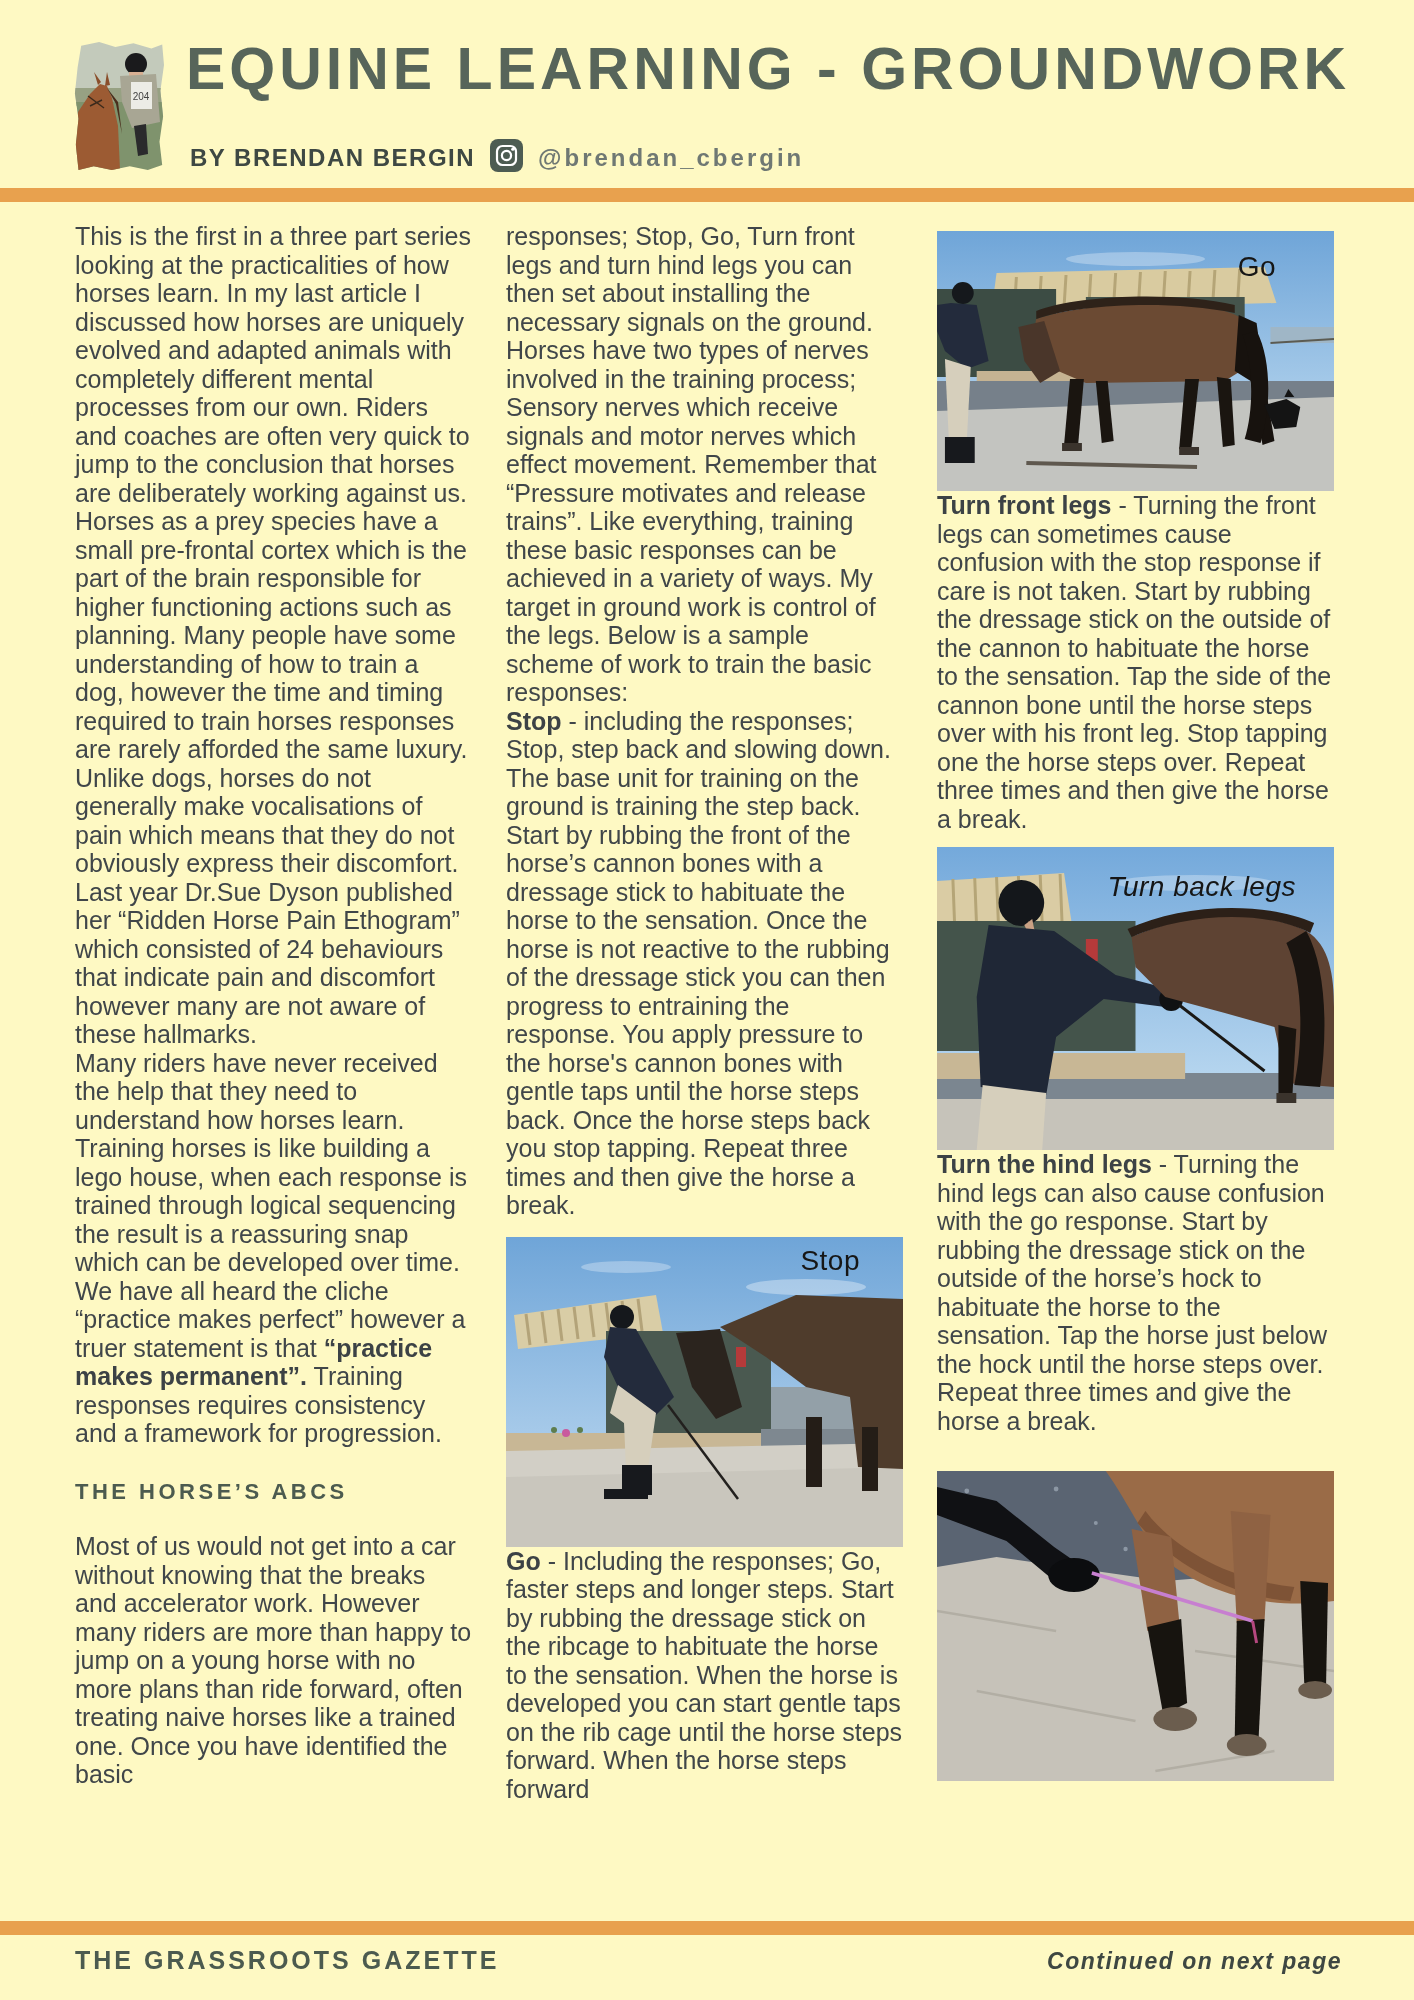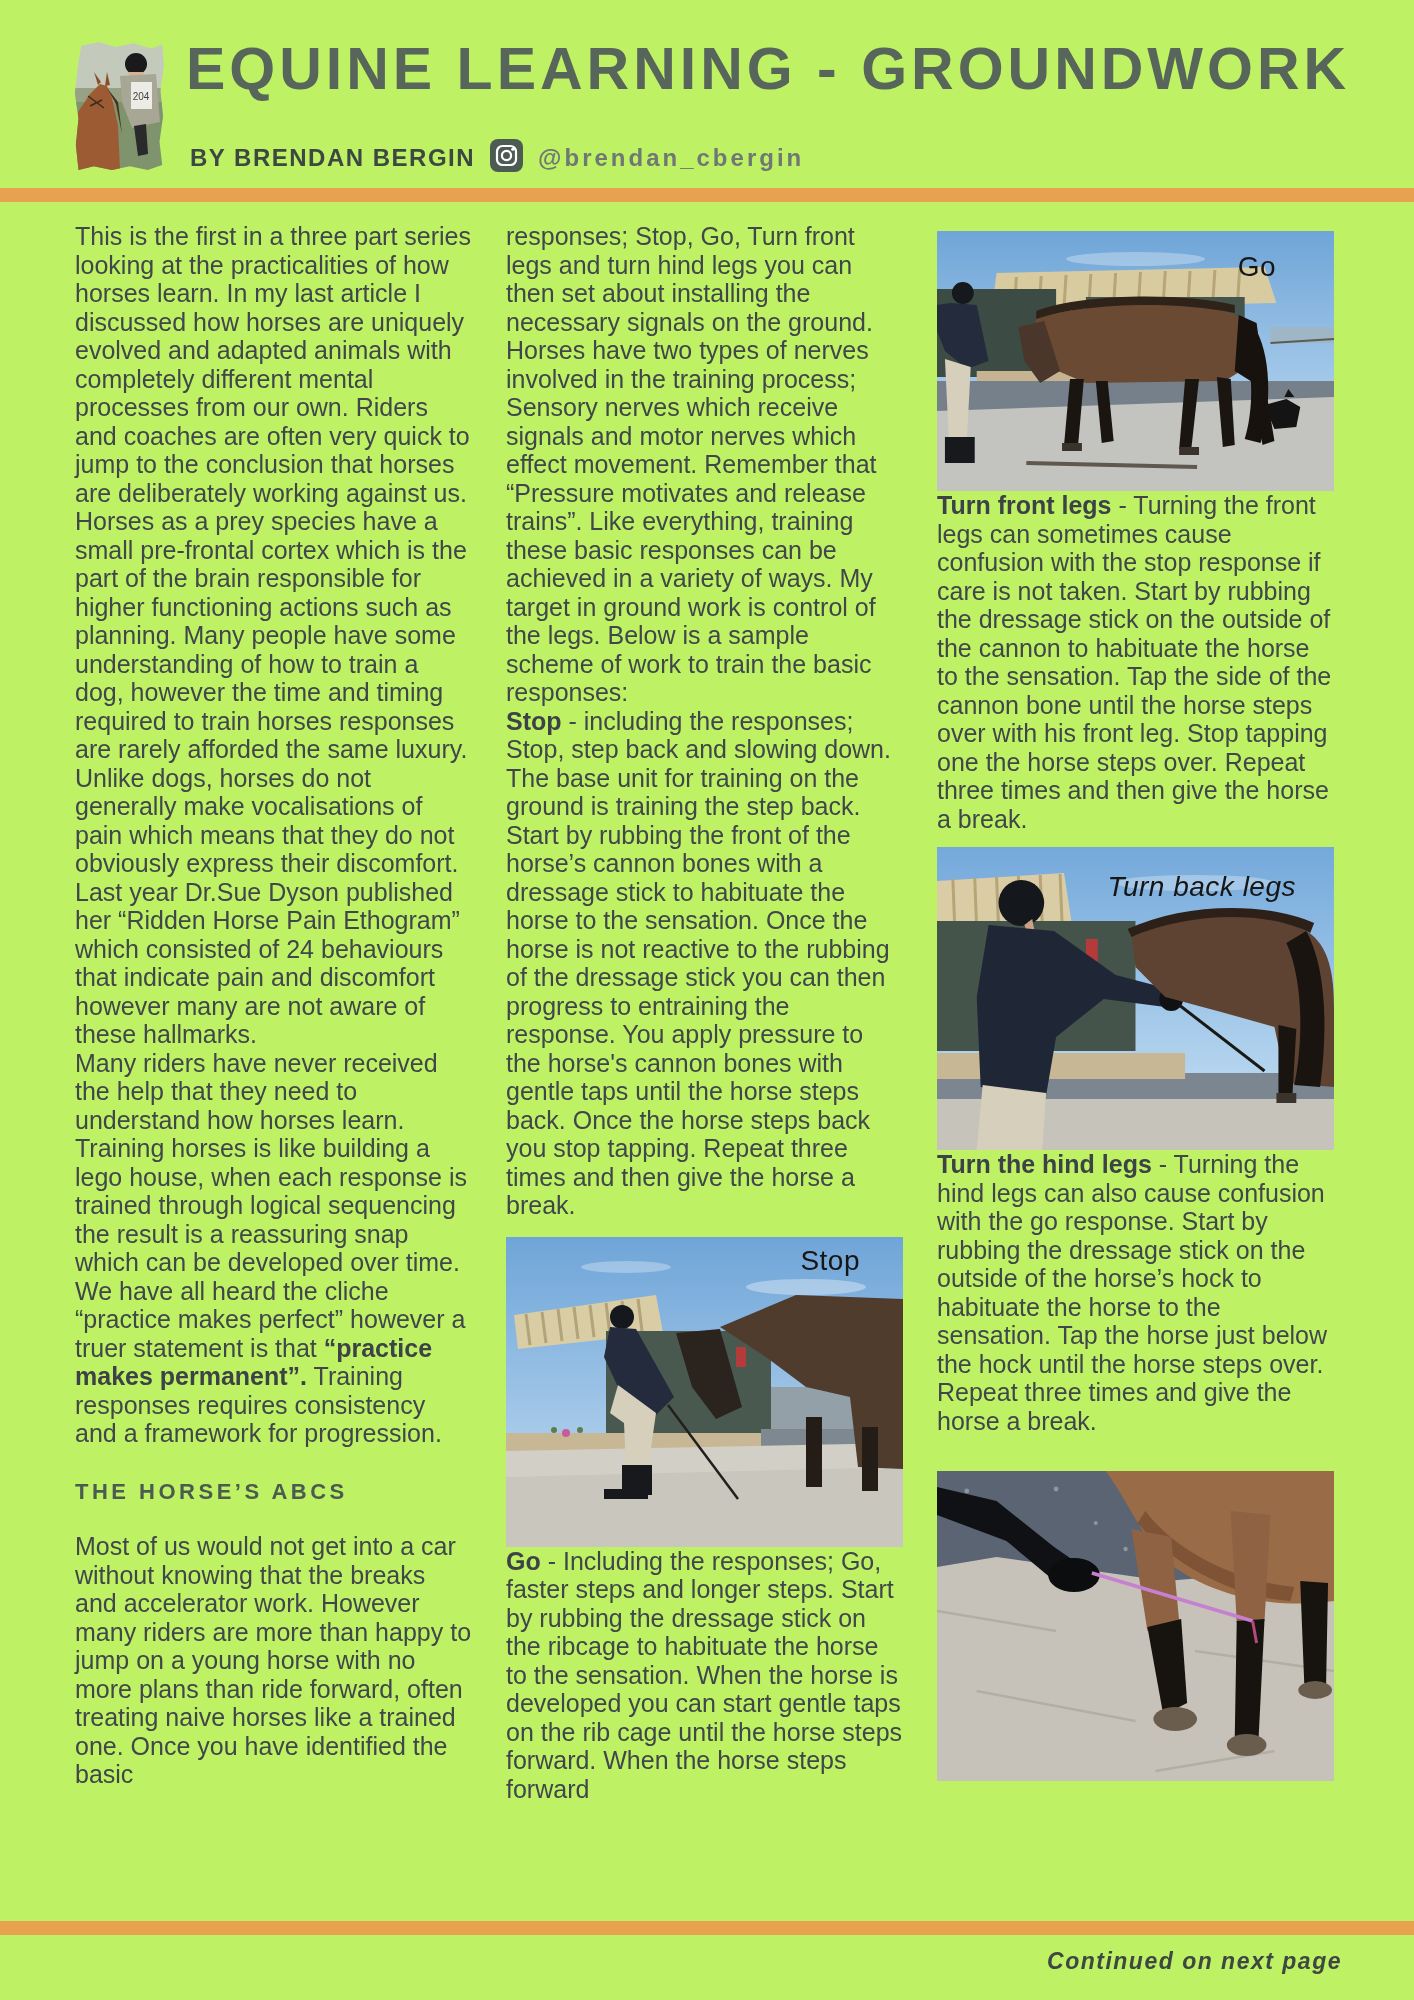--- a/index.html
+++ b/index.html
@@ -1,16 +1,16 @@
 <!DOCTYPE html>
 <html><head>
 <meta charset="utf-8">
 <style>
   html,body{margin:0;padding:0;background:#ffffff;}
-  .page{position:relative;width:1414px;height:2000px;background:#bef264;overflow:hidden;
+  .page{position:relative;width:1414px;height:2000px;background:#fef9c3;overflow:hidden;
         font-family:"Liberation Sans", sans-serif;}
 
   
   .logo{position:absolute;left:74px;top:42px;width:90px;height:128px;
         clip-path:polygon(8% 3%,28% 0%,46% 4%,66% 1%,86% 5%,98% 2%,100% 18%,96% 38%,99% 58%,95% 78%,98% 96%,82% 100%,62% 97%,42% 100%,22% 97%,5% 100%,2% 80%,5% 60%,1% 40%,4% 20%);}
   .logo svg{display:block;width:100%;height:100%;}
   .page-title{position:absolute;left:186px;top:34px;font-size:59px;line-height:70px;
         font-weight:700;letter-spacing:4px;color:#57655A;white-space:nowrap;}
   .byline-row{position:absolute;left:190px;top:136px;display:flex;align-items:flex-end;gap:15px;height:36px;}
   .byline{font-size:24px;font-weight:700;letter-spacing:1.5px;color:#3E4843;}
@@ -258,14 +258,15 @@
           <path d="M0,16 L60,30 L118,76 L150,98 L128,118 L70,70 L0,44 Z" fill="#101114"></path>
           <ellipse cx="138" cy="104" rx="26" ry="17" fill="#0C0D0F"></ellipse>
           <line x1="156" y1="102" x2="318" y2="150" stroke="#C77FD0" stroke-width="3.5"></line>
           <path d="M318,150 L322,172" stroke="#B5487F" stroke-width="3"></path>
         </svg>
       </div>
     </div>
   </div>
 
   <div class="rule-bottom"></div>
+  <div class="footer-left">THE GRASSROOTS GAZETTE</div>
   <div class="footer-right">Continued on next page</div>
 </div>
 
 </body></html>

